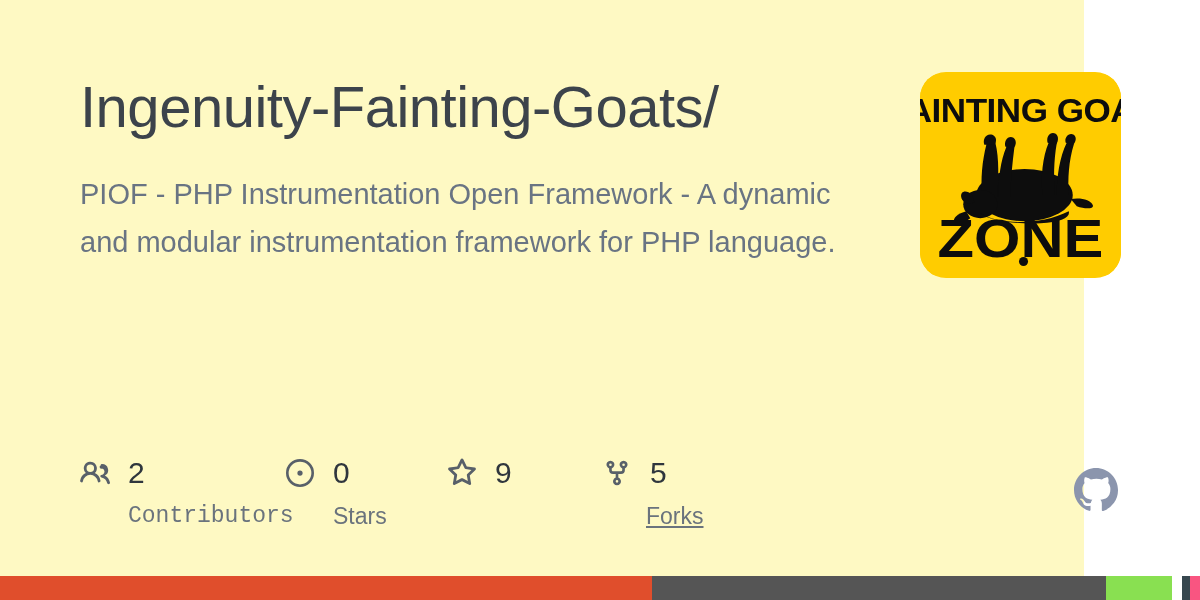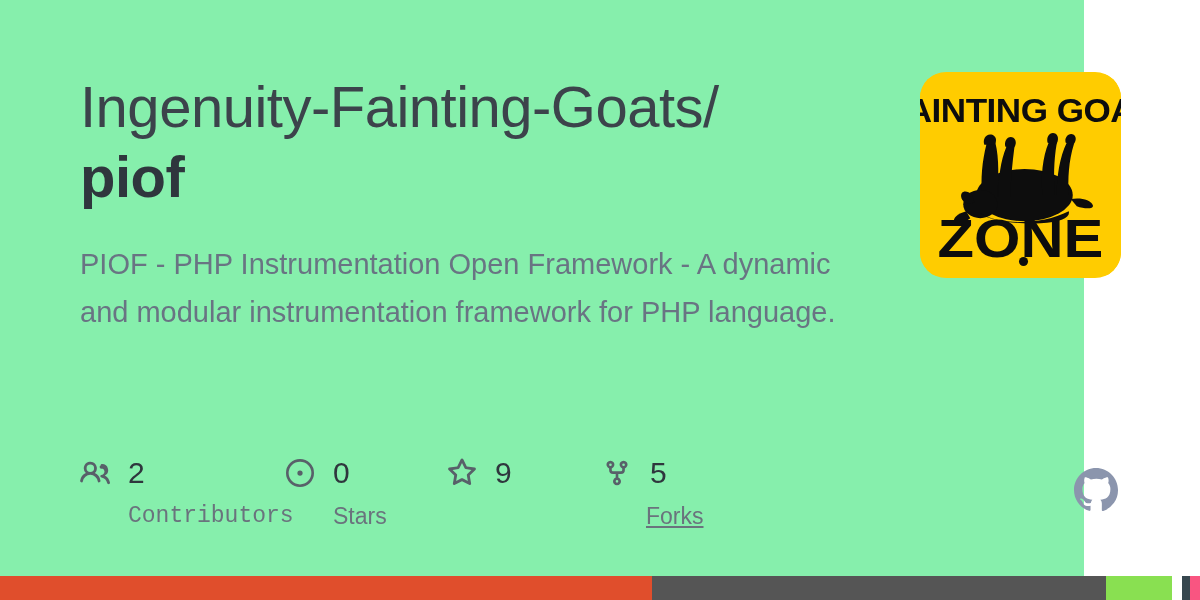--- a/index.html
+++ b/index.html
@@ -5,21 +5,21 @@
   * { margin:0; padding:0; box-sizing:border-box; }
   html, body {
     width:1200px; height:600px;
     background:#ffffff;
     font-family:"Liberation Sans", sans-serif;
     overflow:hidden;
   }
   #card {
     position:relative;
     width:1084px; height:600px;
-    background:#86efac;
+    background:#fef9c3;
   }
 
   
   #content {
     position:absolute;
     left:80px; top:72px;
     width:790px;
   }
 
   #repo-title {
@@ -121,21 +121,20 @@
 </style>
 </head>
 <body>
 
 <div id="card">
 
   <div id="content">
 
     <h1 id="repo-title">
       <span class="owner">Ingenuity-Fainting-Goats/</span>
-      <span class="name">piof</span>
     </h1>
 
     <p id="repo-description">PIOF - PHP Instrumentation Open Framework - A dynamic and modular instrumentation framework for PHP language.</p>
   </div>
 
   <div id="stats">
 
     <div class="stat contributors">
       <div class="stat-top">
         <span class="stat-icon">

